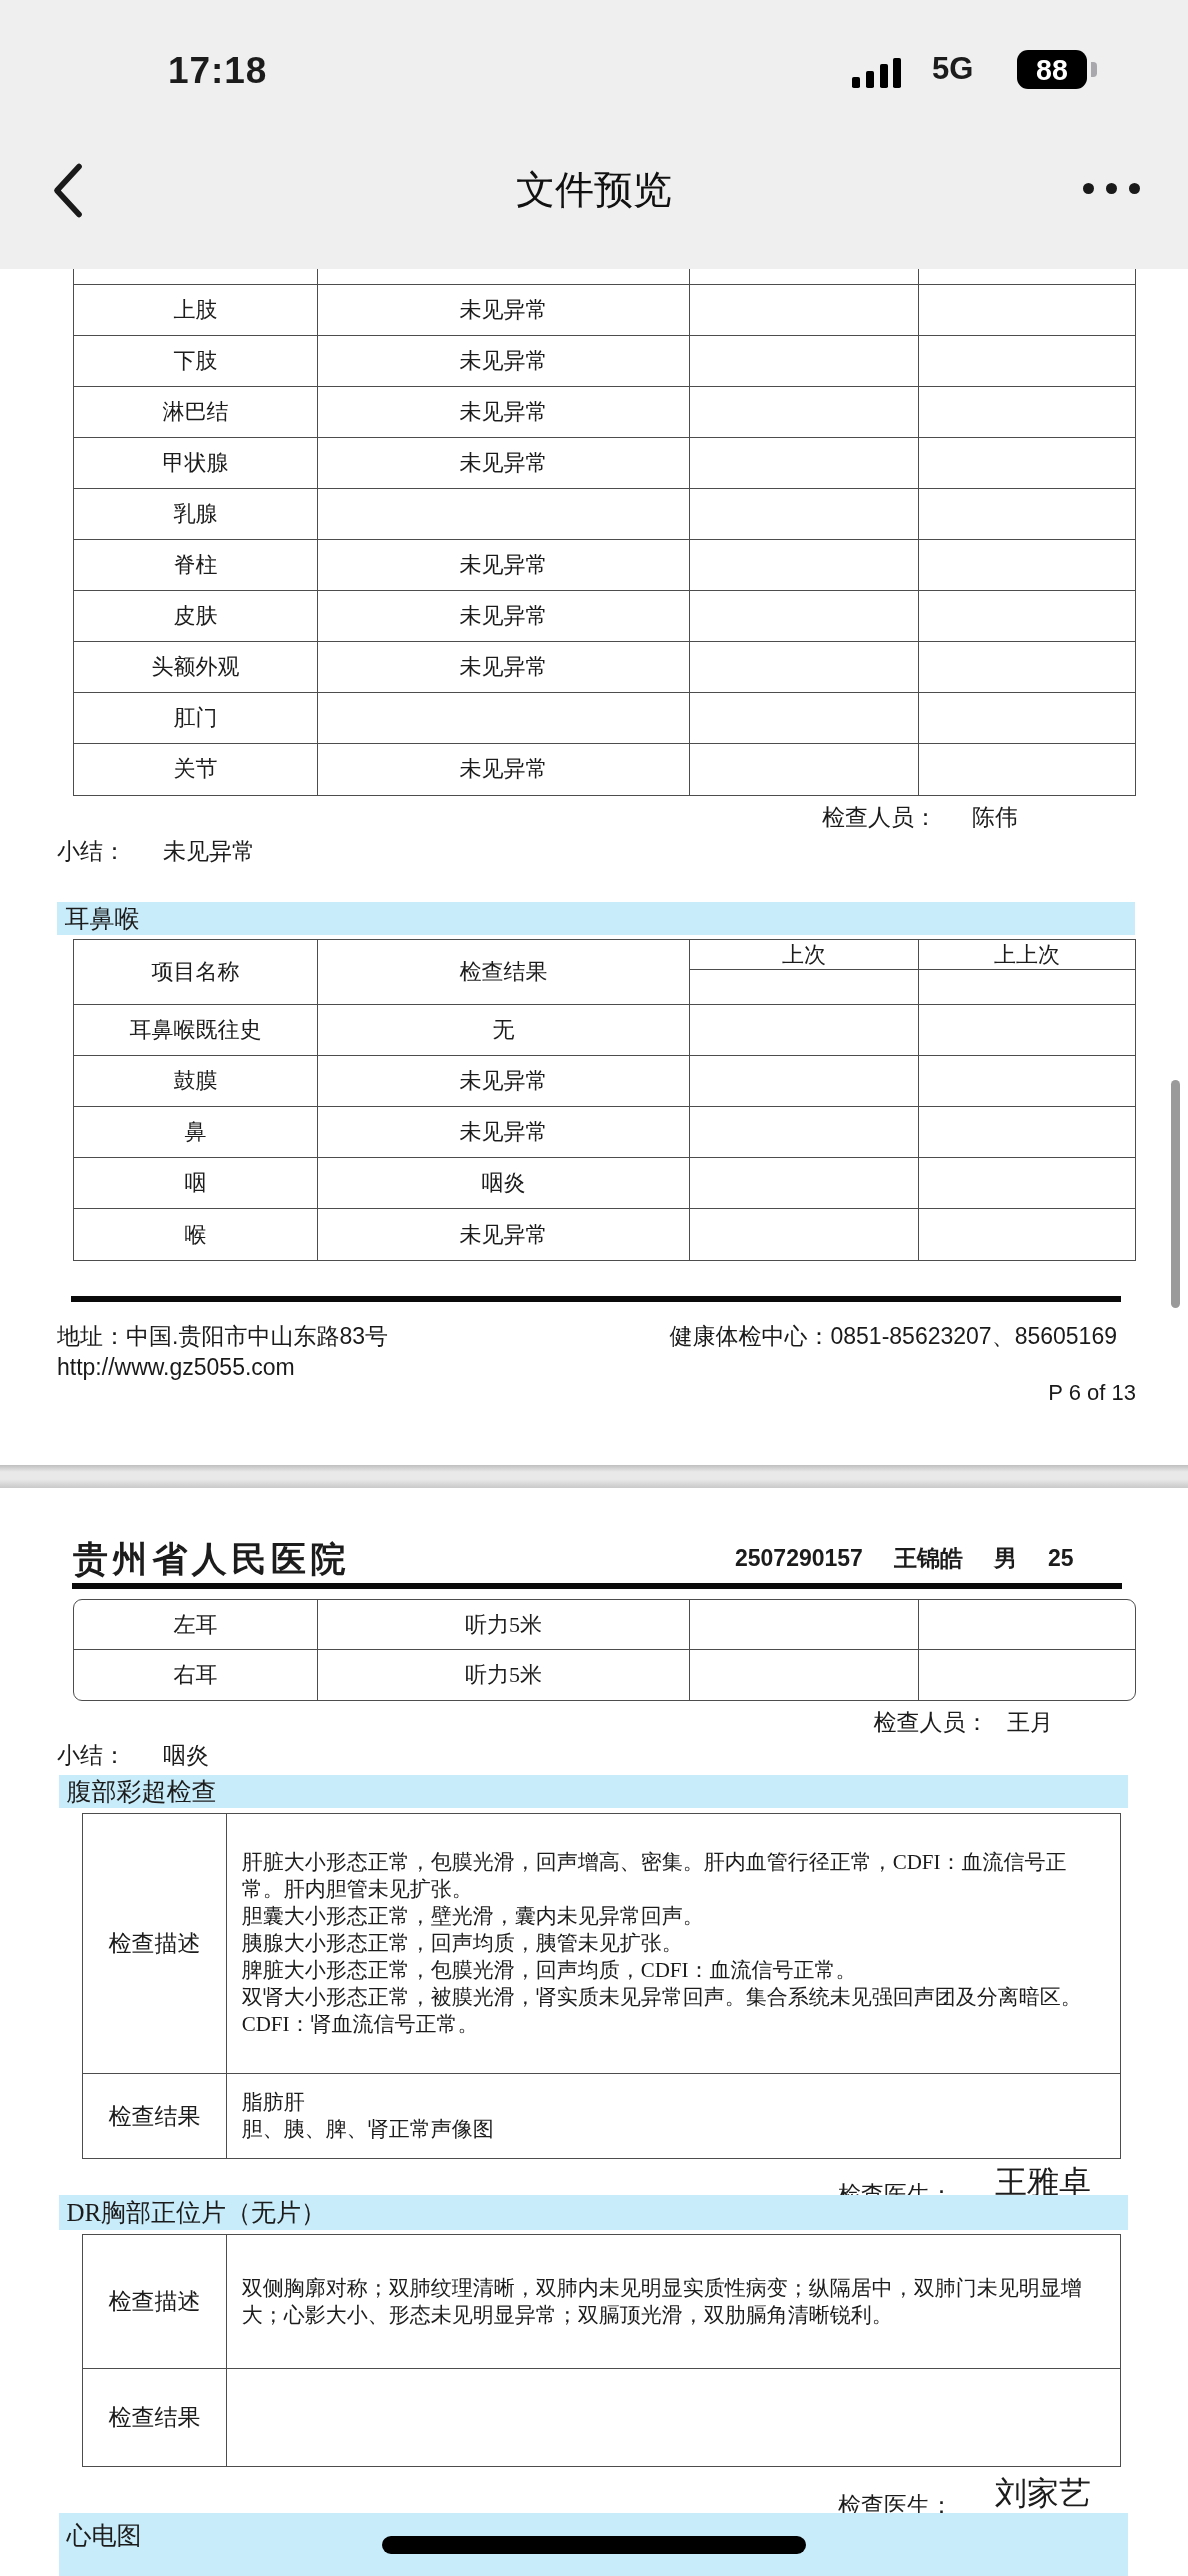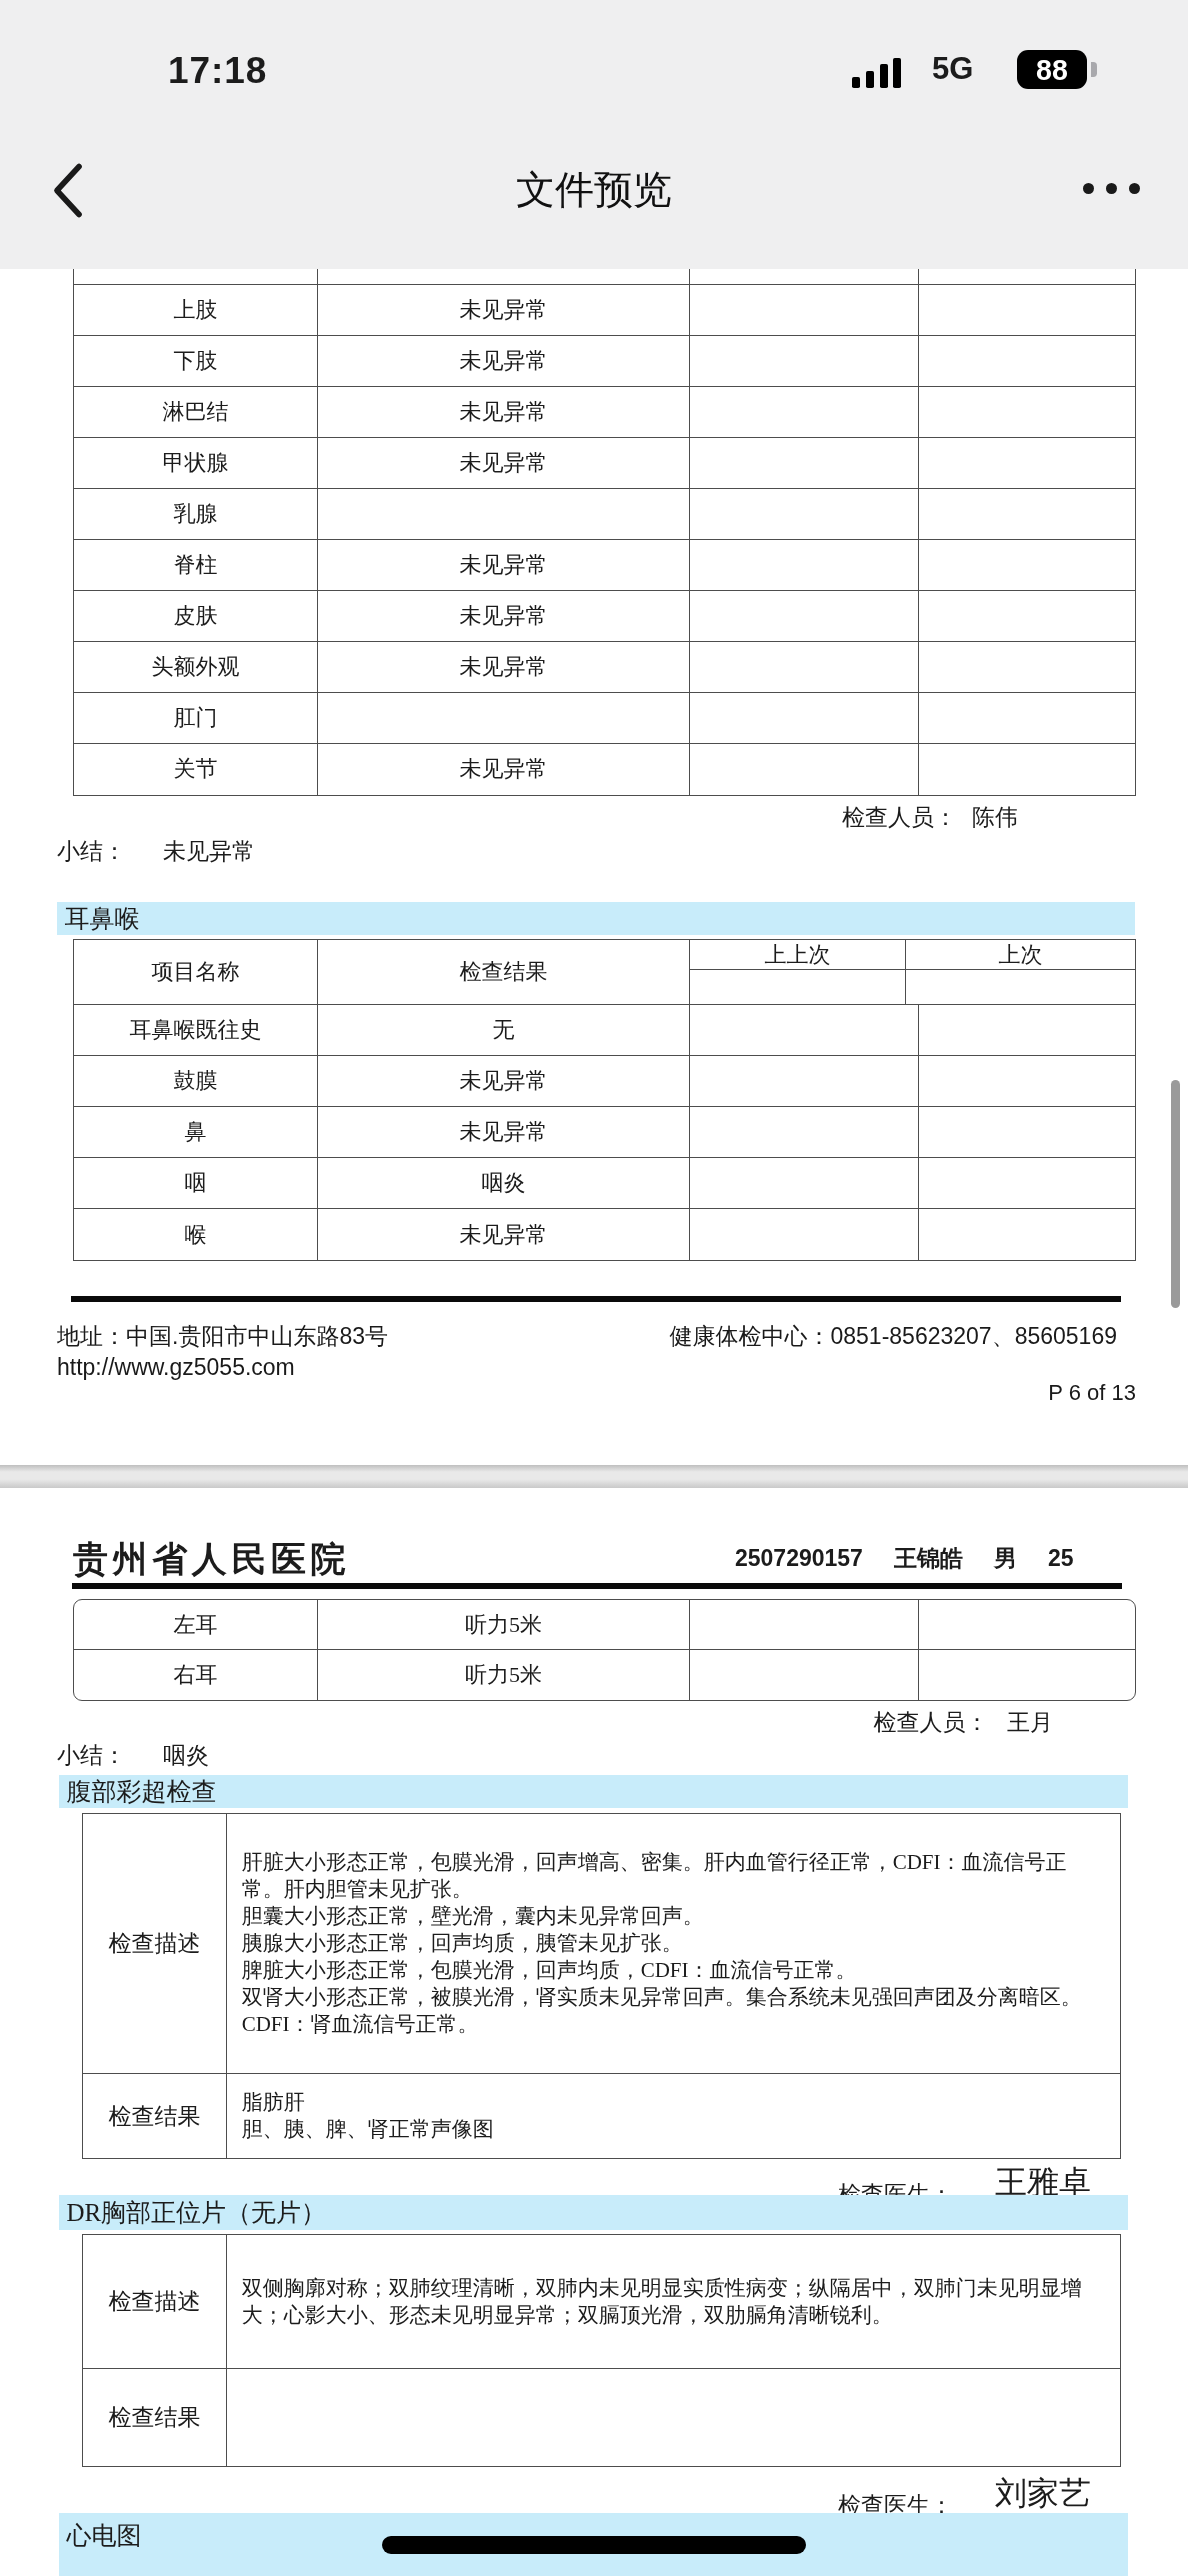--- a/index.html
+++ b/index.html
@@ -165,38 +165,38 @@
       </div>
     <div class="trow">
         <div class="tc w1">关节</div>
         <div class="tc w2">未见异常</div>
         <div class="tc w3"></div>
         <div class="tc w4"></div>
       </div>
   </div>
 
   <div class="examiner" style="right:170px;top:533px;">
-    <span>检查人员：</span><span style="margin-left:15px;text-align:center;">陈伟</span>
+    <span>检查人员：</span><span style="margin-left:35px;text-align:center;">陈伟</span>
   </div>
   <div class="summary" style="left:57px;top:567px;">
     <span>小结：</span><b>未见异常</b>
   </div>
 
   <div class="secbar" style="top:633px;">耳鼻喉</div>
 
   <div class="xtable" style="left:73px;top:670px;width:1063px;">
     <div class="trow hdr">
       <div class="tc w1">项目名称</div>
       <div class="tc w2">检查结果</div>
+      <div class="tc w3 hsplit">
+        <div class="hs-top">上次</div>
+        <div class="hs-bot"></div>
+      </div>
       <div class="tc w4 hsplit">
         <div class="hs-top">上上次</div>
-        <div class="hs-bot"></div>
-      </div>
-      <div class="tc w3 hsplit">
-        <div class="hs-top">上次</div>
         <div class="hs-bot"></div>
       </div>
     </div>
     <div class="trow">
         <div class="tc w1">耳鼻喉既往史</div>
         <div class="tc w2">无</div>
         <div class="tc w3"></div>
         <div class="tc w4"></div>
       </div>
     <div class="trow">

